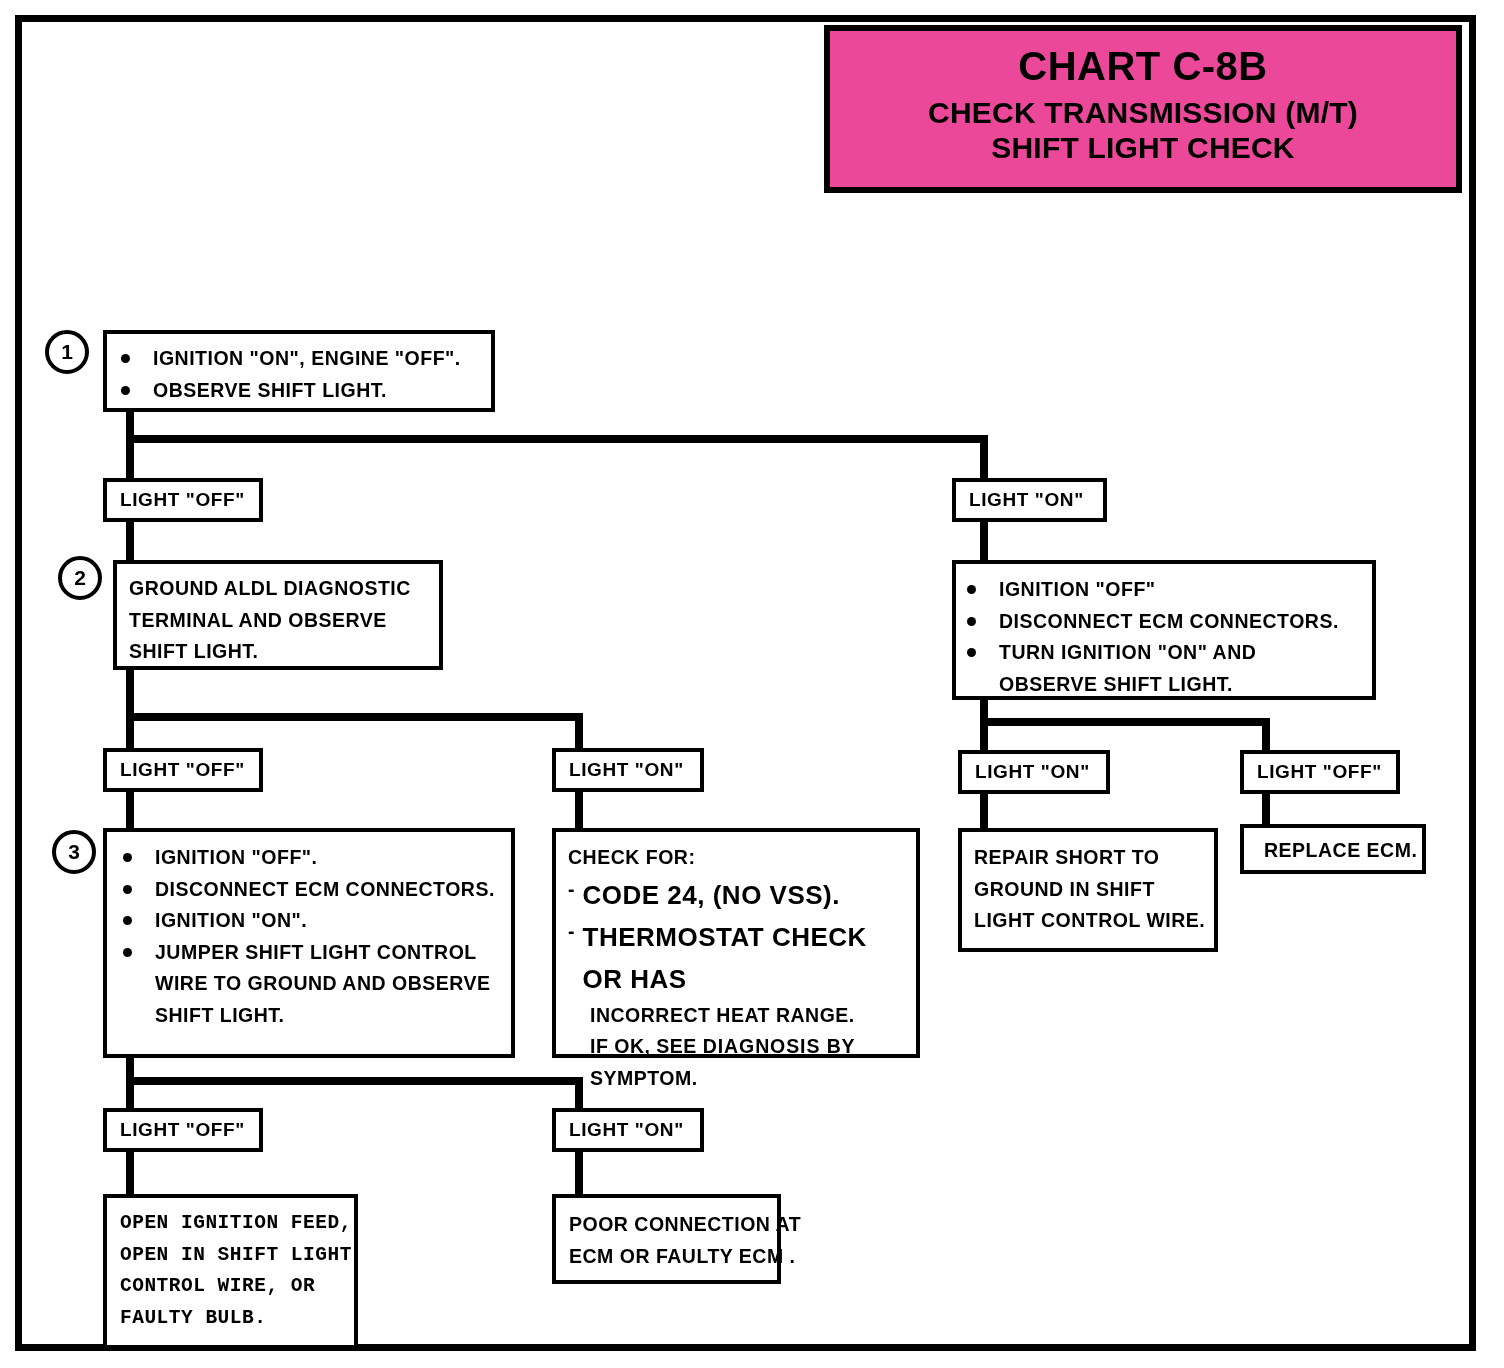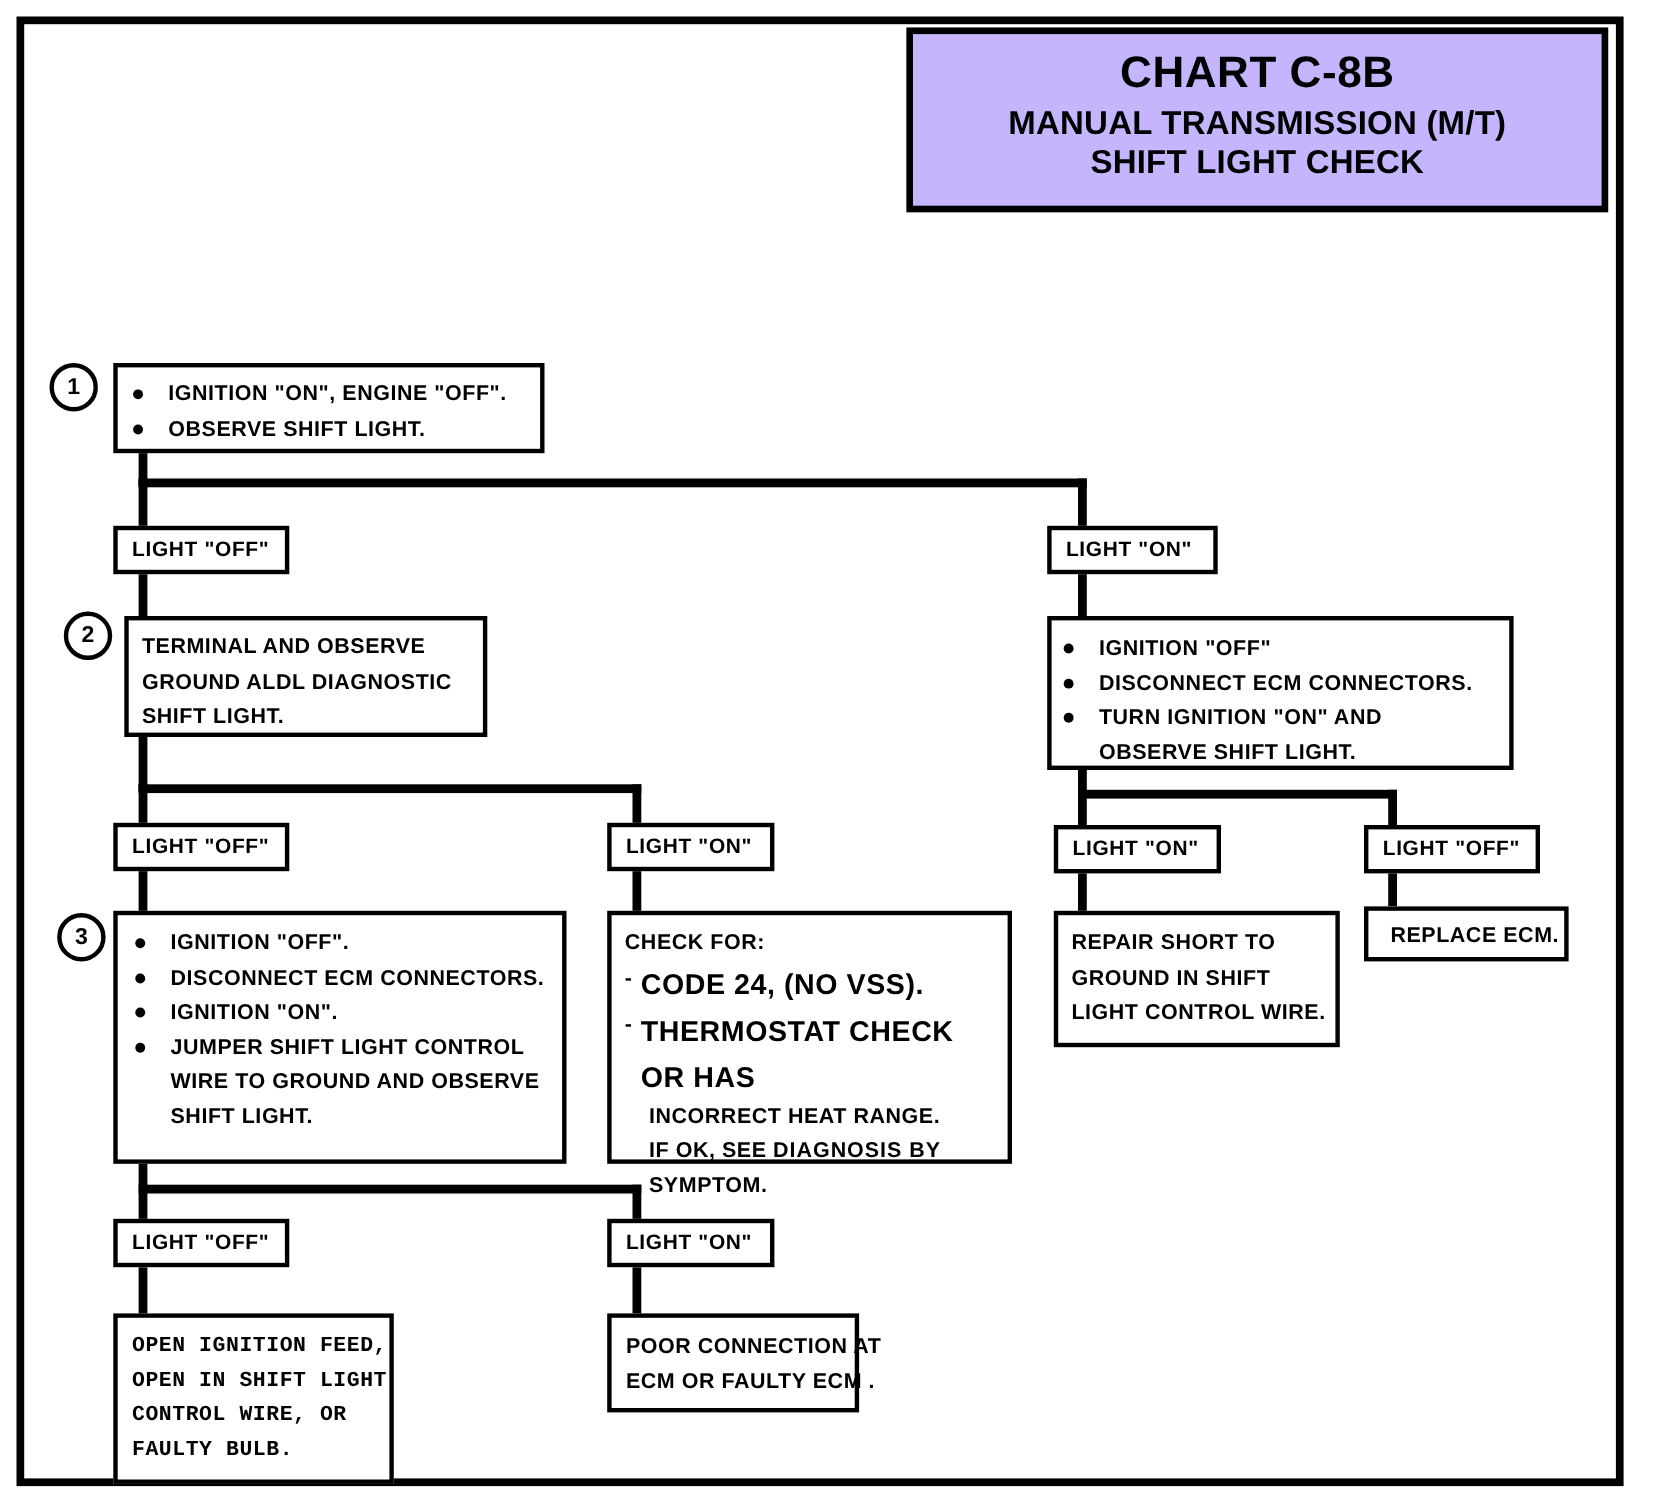--- a/index.html
+++ b/index.html
@@ -28,21 +28,21 @@
   }
 
   
   #title-block {
     position: absolute;
     left: 824px;
     top: 25px;
     width: 638px;
     height: 168px;
     border: 6px solid #000000;
-    background: #c4b5fd;
+    background: #ec4899;
     box-sizing: border-box;
     text-align: center;
     z-index: 5;
   }
   #chart-id {
     font-weight: bold;
     font-size: 40px;
     letter-spacing: 0.5px;
     margin-top: 14px;
     line-height: 1.05;
@@ -171,21 +171,21 @@
 </head>
 <body>
 
 <div id="page">
 
   <div id="outer-frame"></div>
 
   <div id="title-block">
     <div id="chart-id">CHART C-8B</div>
     <div id="title-sub">
-      <div class="title-line">MANUAL TRANSMISSION (M/T)</div>
+      <div class="title-line">CHECK TRANSMISSION (M/T)</div>
       <div class="title-line">SHIFT LIGHT CHECK</div>
     </div>
   </div>
 
   <div class="conn" style="left:126px; top:409px; width:8px; height:33px;"></div>
 
   <div class="conn" style="left:126px; top:435px; width:862px; height:8px;"></div>
 
   <div class="conn" style="left:980px; top:435px; width:8px; height:45px;"></div>
 
@@ -238,22 +238,22 @@
     <span class="txt">LIGHT "OFF"</span>
   </div>
 
   <div class="label-box" style="left:952px; top:478px; width:155px; height:44px;">
     <span class="txt">LIGHT "ON"</span>
   </div>
 
   <div class="step-circle" style="left:58px; top:556px;">2</div>
   <div class="box" style="left:113px; top:560px; width:330px; height:110px;">
     <div class="box-inner" style="padding-top:9px; padding-left:12px;">
+      <div class="line">GROUND ALDL DIAGNOSTIC</div>
       <div class="line">TERMINAL AND OBSERVE</div>
-      <div class="line">GROUND ALDL DIAGNOSTIC</div>
       <div class="line">SHIFT LIGHT.</div>
     </div>
   </div>
 
   <div class="box" style="left:952px; top:560px; width:424px; height:140px;">
     <div class="box-inner" style="padding-top:10px; padding-left:11px;">
       <div class="bullet-row">
         <span class="bullet-dot"></span>
         <span class="bullet-text">IGNITION "OFF"</span>
       </div>

